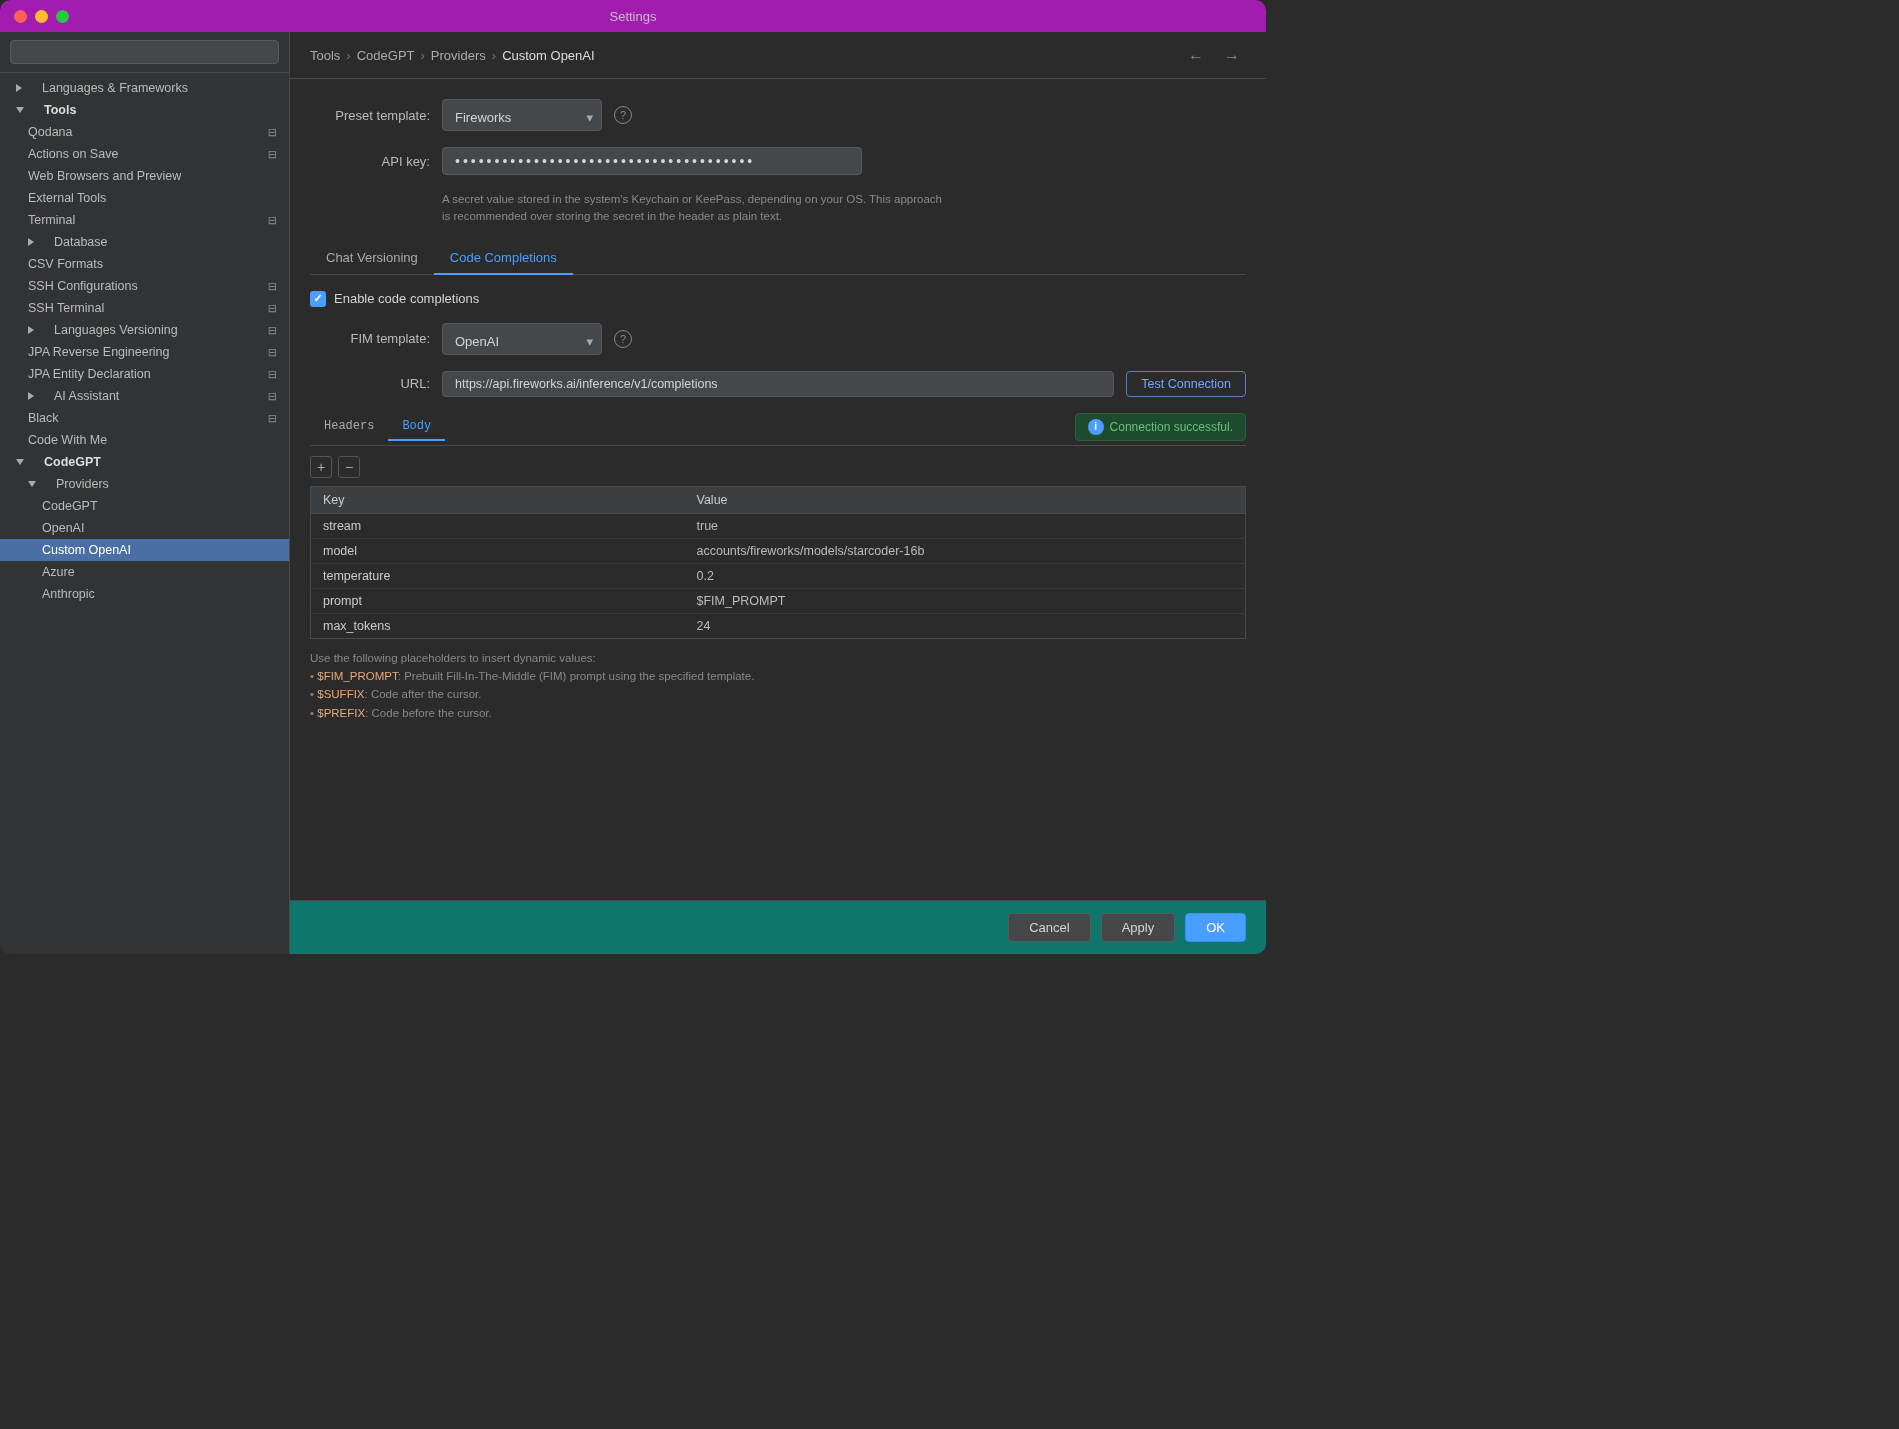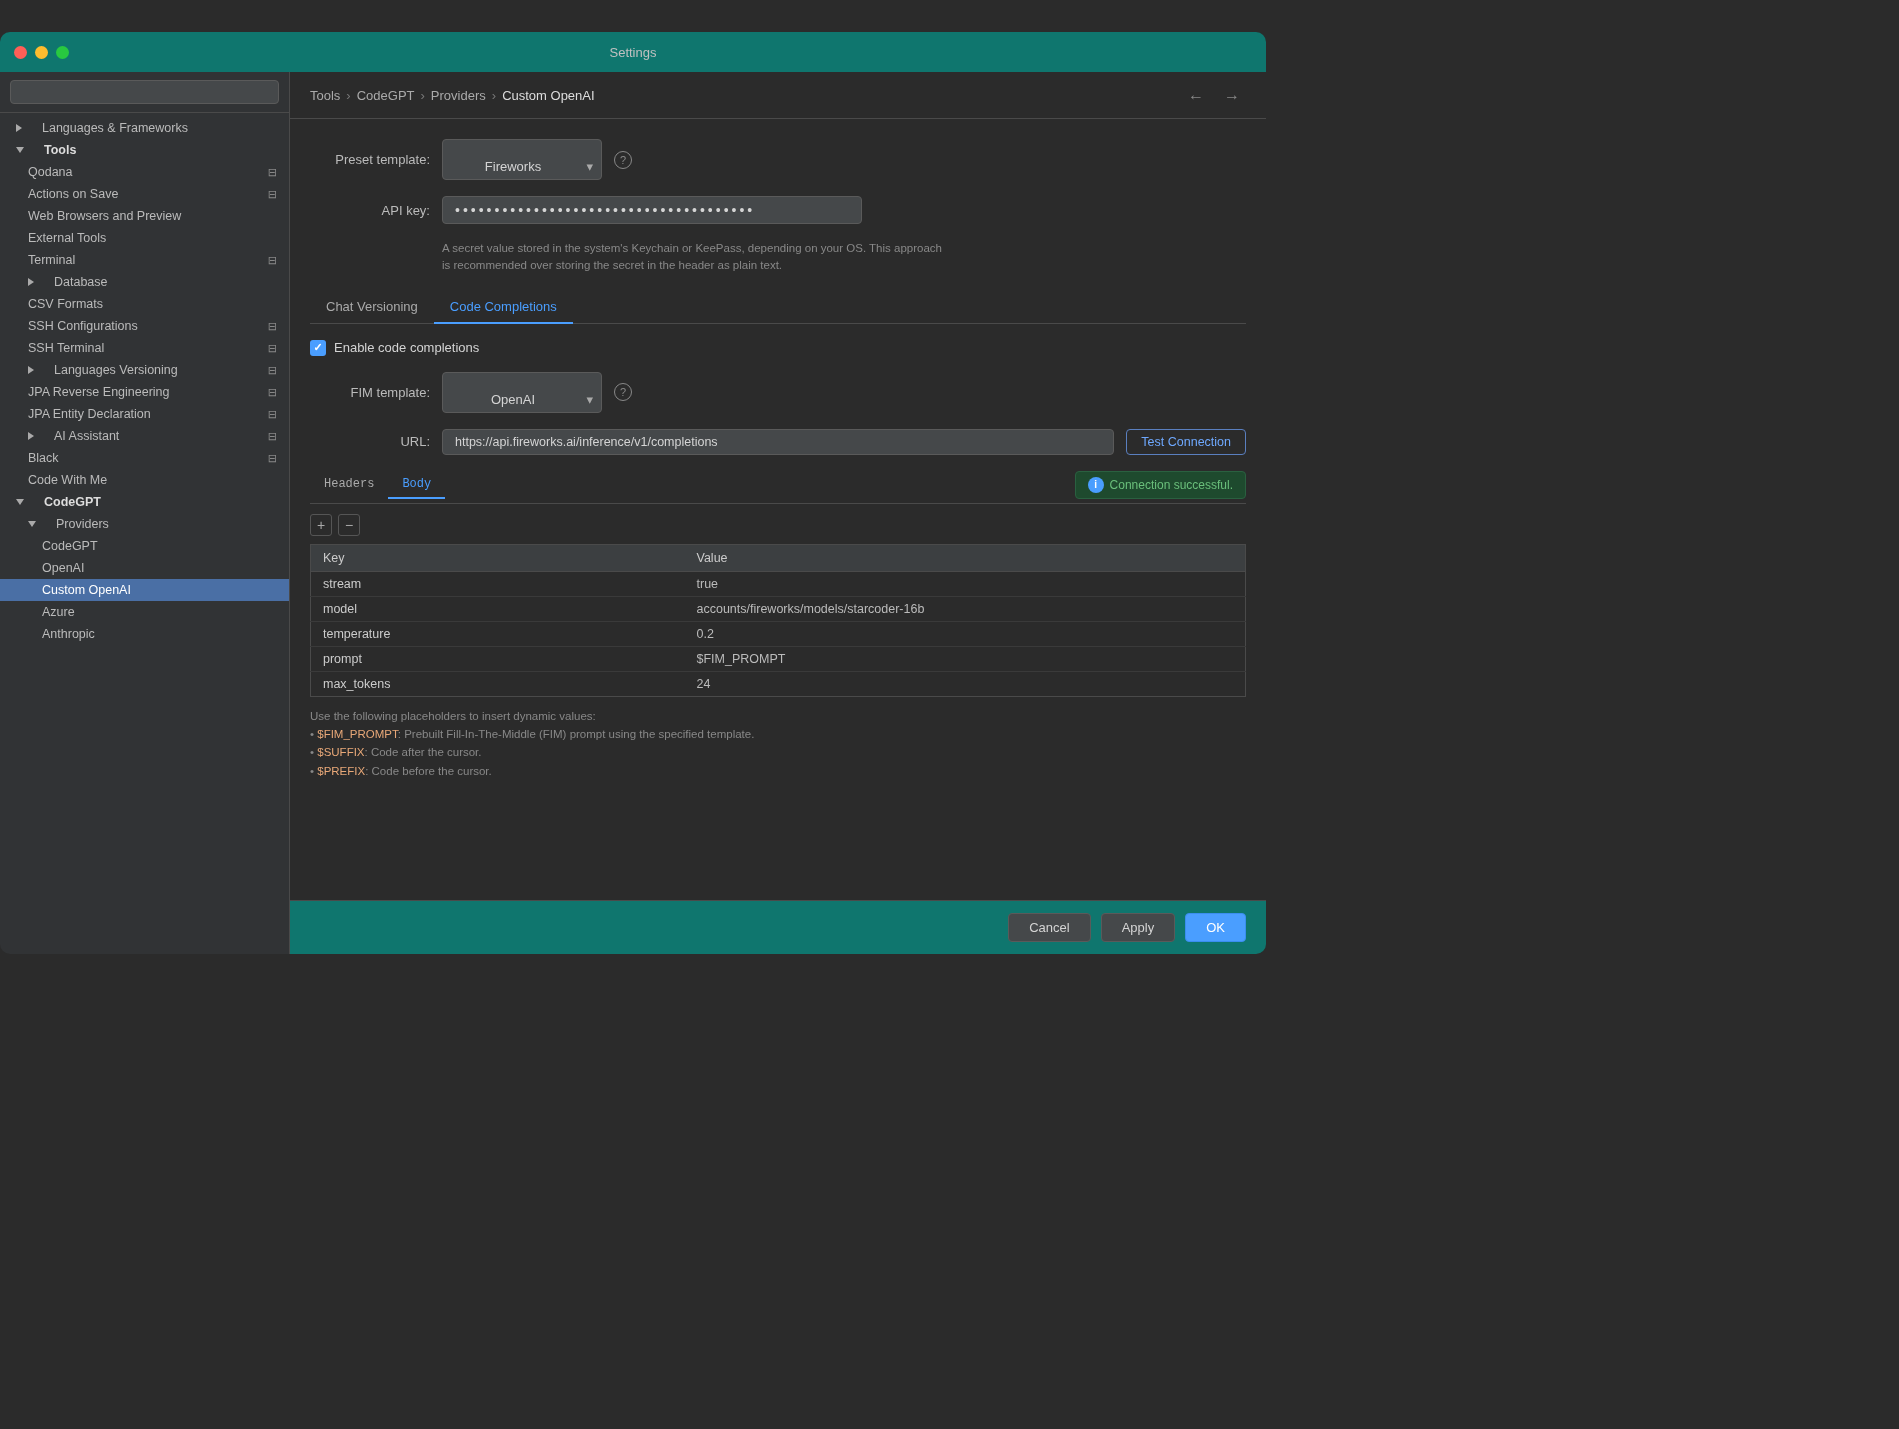--- a/index.html
+++ b/index.html
@@ -8,29 +8,28 @@
       background: #2b2b2b;
       color: #d4d4d4;
       width: 1266px;
       height: 954px;
       overflow: hidden;
       border-radius: 10px;
       display: flex;
       flex-direction: column;
     }
     .title-bar {
-      background: #0f766e;
-      height: 40px;
+      background: #a21caf;
+      height: 32px;
       display: flex;
       align-items: center;
       justify-content: center;
       border-radius: 10px 10px 0 0;
       position: relative;
       flex-shrink: 0;
-      margin-top: 32px;
     }
     .title-bar-buttons {
       position: absolute;
       left: 14px;
       display: flex;
       gap: 8px;
     }
     .title-btn {
       width: 13px;
       height: 13px;
@@ -183,28 +182,27 @@
       color: #bbb;
       min-width: 120px;
       text-align: right;
     }
     .dropdown-btn {
       background: #45484a;
       border: 1px solid #5a5a5a;
       border-radius: 4px;
       color: #d4d4d4;
       font-size: 13px;
-      padding: 19px 30px 5px 12px;
+      padding: 10px 30px 5px 12px;
       cursor: pointer;
       display: flex;
       align-items: center;
       gap: 8px;
       min-width: 160px;
       position: relative;
-      justify-content: center;
     }
     .dropdown-arrow {
       position: absolute;
       right: 8px;
       color: #aaa;
     }
     .help-icon {
       width: 18px;
       height: 18px;
       border-radius: 50%;

